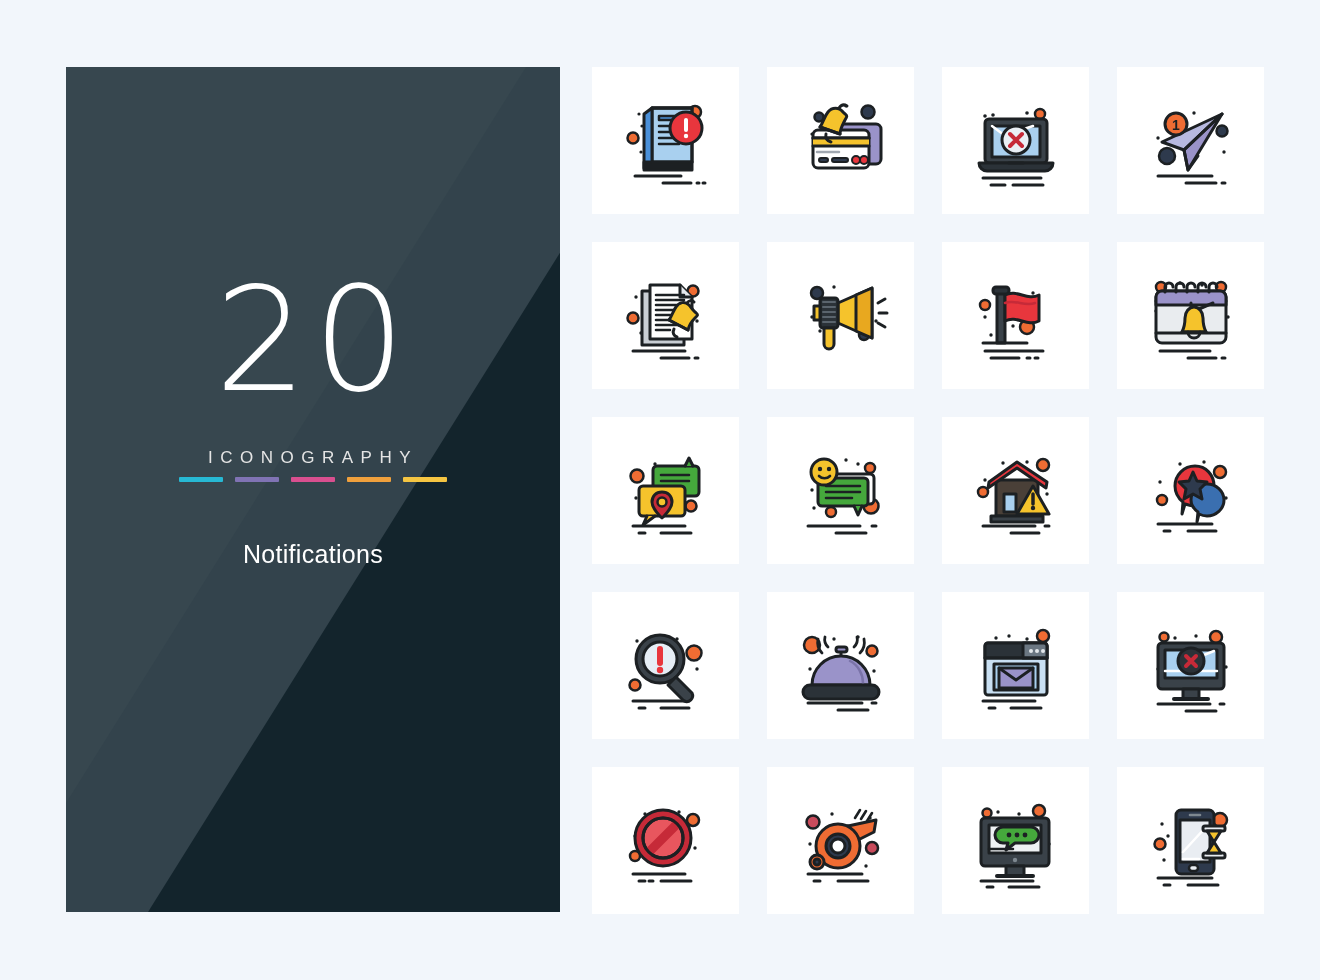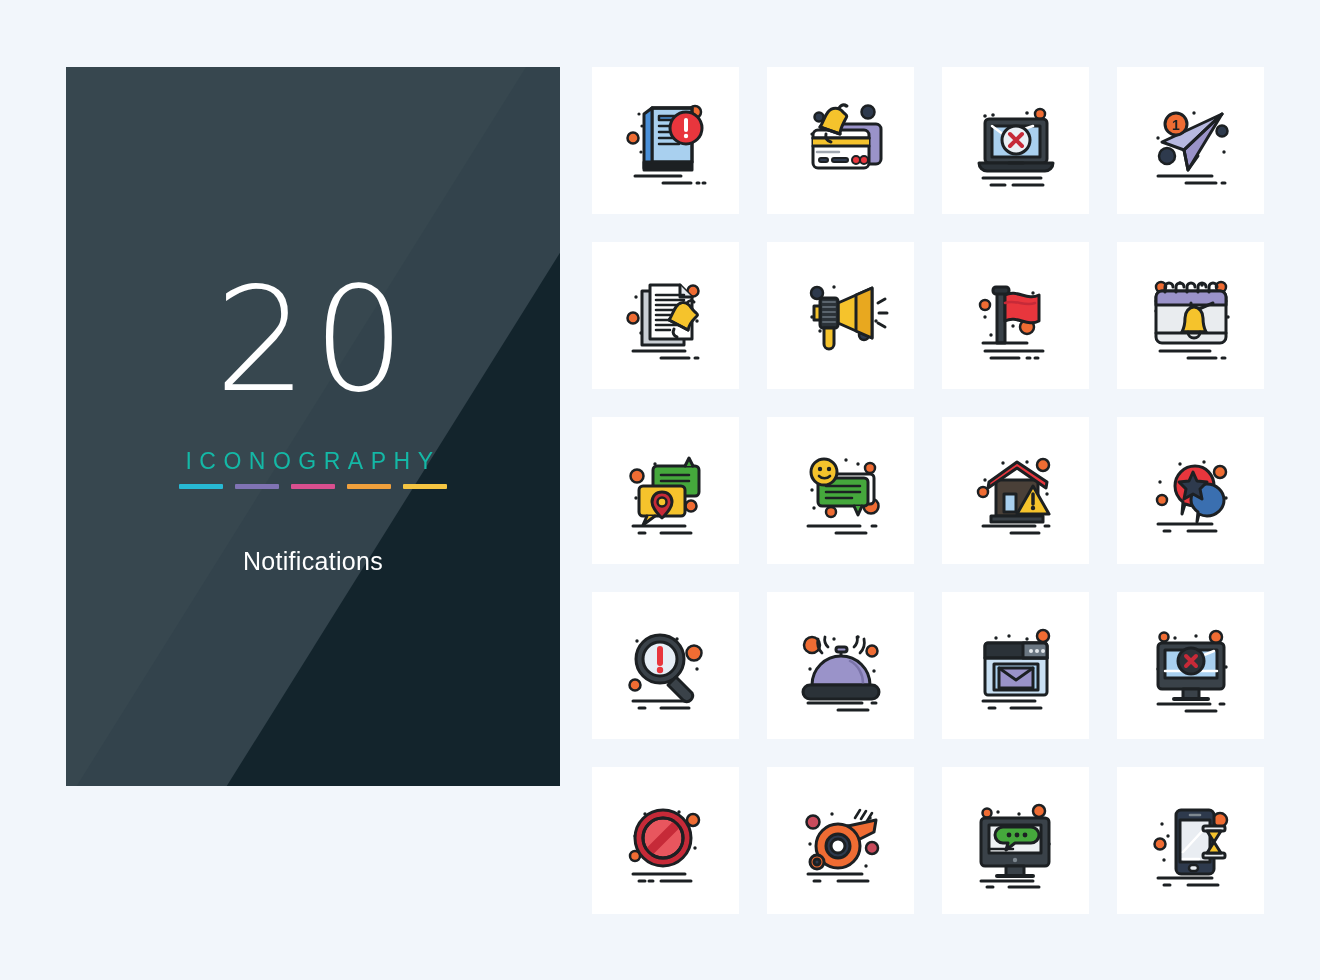--- a/index.html
+++ b/index.html
@@ -5,39 +5,39 @@
   html,body{margin:0;padding:0;}
   body{
     width:1320px;height:980px;
     background:#f2f6fb;
     font-family:"Liberation Sans","DejaVu Sans",sans-serif;
     overflow:hidden;
     position:relative;
   }
   
   #cover{
-    position:absolute;left:66px;top:67px;width:494px;height:719px;
+    position:absolute;left:66px;top:67px;width:494px;height:845px;
     background:#2f3d45;overflow:hidden;text-align:center;
   }
   .band{position:absolute;top:-400px;height:1800px;transform:rotate(32deg);transform-origin:top left;}
   .band.b2{left:-30px;width:120px;background:#33434c;}
   .band.b3{left:90px;width:620px;background:#37474f;}
   .band.b4{left:710px;width:150px;background:#33434c;}
   .band.b5{left:860px;width:400px;background:#13242c;}
   #cover-inner{position:absolute;inset:0;display:flex;flex-direction:column;
     align-items:center;justify-content:flex-start;}
   #big-count{
     margin-top:200px;
     font-size:145px;line-height:1;color:#ffffff;font-weight:200;
     letter-spacing:6px;
     font-family:"DejaVu Sans",sans-serif;
   }
   #iconography{
     margin-top:36px;
-    font-size:23px;color:#14b8a6;letter-spacing:7.5px;font-weight:400;
+    font-size:17px;color:#e5e5e5;letter-spacing:7.5px;font-weight:400;
   }
   #rule-row{margin-top:9px;display:flex;gap:12px;}
   .rule{width:44px;height:5px;border-radius:1px;}
   #cover-title{
     margin-top:58px;font-size:25px;color:#ffffff;font-weight:400;letter-spacing:0.3px;
   }
   
   #grid{
     position:absolute;left:592px;top:67px;
     display:grid;

